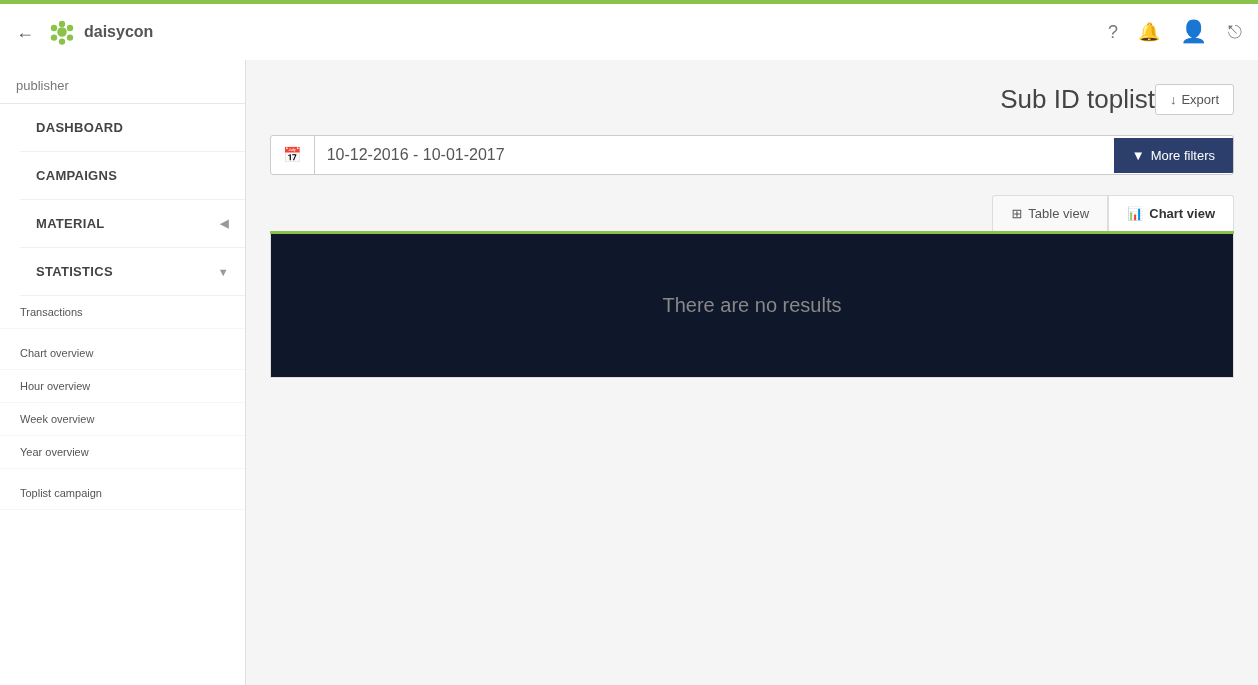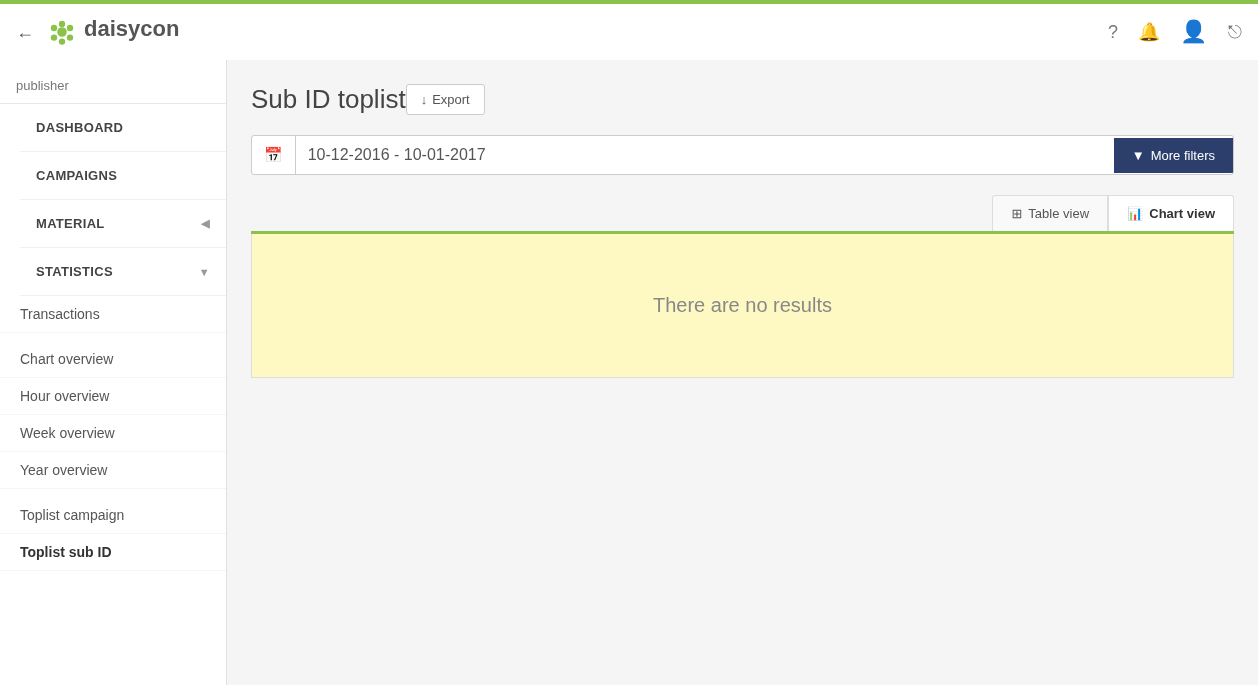--- a/index.html
+++ b/index.html
@@ -12,30 +12,30 @@
       border-top: 4px solid #8bc34a;
       display: flex;
       align-items: center;
       padding: 0 16px;
       justify-content: space-between;
       flex-shrink: 0;
       z-index: 10;
     }
     .topbar-left { display: flex; align-items: center; gap: 12px; }
     .back-btn { color: #555; font-size: 18px; cursor: pointer; background: none; border: none; }
-    .logo { display: flex; align-items: flex-start; gap: 6px; font-size: 22px; font-weight: bold; color: #555; }
+    .logo { display: flex; align-items: center; gap: 6px; font-size: 16px; font-weight: bold; color: #555; }
     .topbar-right { display: flex; align-items: center; gap: 20px; }
     .topbar-icon { font-size: 18px; color: #777; cursor: pointer; }
 
     
     .main-layout { display: flex; flex: 1; overflow: hidden; }
 
     
     .sidebar {
-      width: 227px;
+      width: 246px;
       background: #fff;
       border-right: 1px solid #e0e0e0;
       flex-shrink: 0;
       overflow-y: auto;
       display: flex;
       flex-direction: column;
     }
     .sidebar-publisher {
       padding: 18px 16px 10px;
       color: #777;
@@ -51,40 +51,40 @@
       border-bottom: 1px solid #f0f0f0;
       text-transform: uppercase;
       letter-spacing: 0.3px;
       display: flex;
       align-items: center;
       justify-content: space-between;
       margin-left: 20px;
     }
     .sidebar-sub-item {
       padding: 10px 20px;
-      font-size: 14px;
+      font-size: 11px;
       color: #555;
       cursor: pointer;
       border-bottom: 1px solid #f5f5f5;
     }
     .sidebar-sub-item.active { font-weight: bold; color: #333; }
     .chevron { font-size: 11px; color: #999; }
 
     
     .content {
       flex: 1;
       overflow-y: auto;
       padding: 24px 24px;
       background: #f5f5f5;
     }
 
     .page-header {
       display: flex;
       align-items: center;
-      justify-content: flex-start;
+      justify-content: flex-end;
       margin-bottom: 20px;
     }
     .page-title {
       font-size: 26px;
       font-weight: normal;
       color: #444;
     }
     .export-btn {
       background: #fff;
       border: 1px solid #ccc;
@@ -159,21 +159,21 @@
     .view-tab.active {
       background: #fff;
       color: #333;
       font-weight: bold;
     }
     .view-tab:first-child { border-radius: 3px 0 0 0; }
     .view-tab:last-child { border-radius: 0 3px 0 0; }
 
     
     .results-area {
-      background: #fef9c3;
+      background: #0f172a;
       border: 1px solid #ddd;
       border-top: none;
       padding: 60px 20px;
       text-align: center;
       color: #888;
       font-size: 20px;
       min-height: 120px;
       display: flex;
       align-items: center;
       justify-content: center;
@@ -232,21 +232,20 @@
     </div>
 
     <div class="sidebar-sub-item">Transactions</div>
     <div style="height:8px;"></div>
     <div class="sidebar-sub-item">Chart overview</div>
     <div class="sidebar-sub-item">Hour overview</div>
     <div class="sidebar-sub-item">Week overview</div>
     <div class="sidebar-sub-item">Year overview</div>
     <div style="height:8px;"></div>
     <div class="sidebar-sub-item">Toplist campaign</div>
-    <div class="sidebar-sub-item active">Toplist sub ID</div>
   </nav>
 
   <main class="content">
 
     <div class="page-header">
       <h1 class="page-title">Sub ID toplist</h1>
       <button class="export-btn">
         <span>↓</span>
         <span>Export</span>
       </button>

